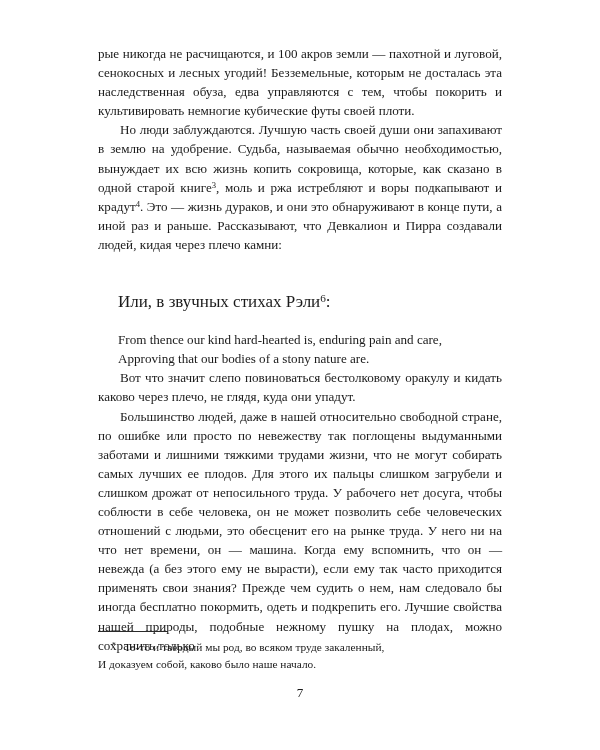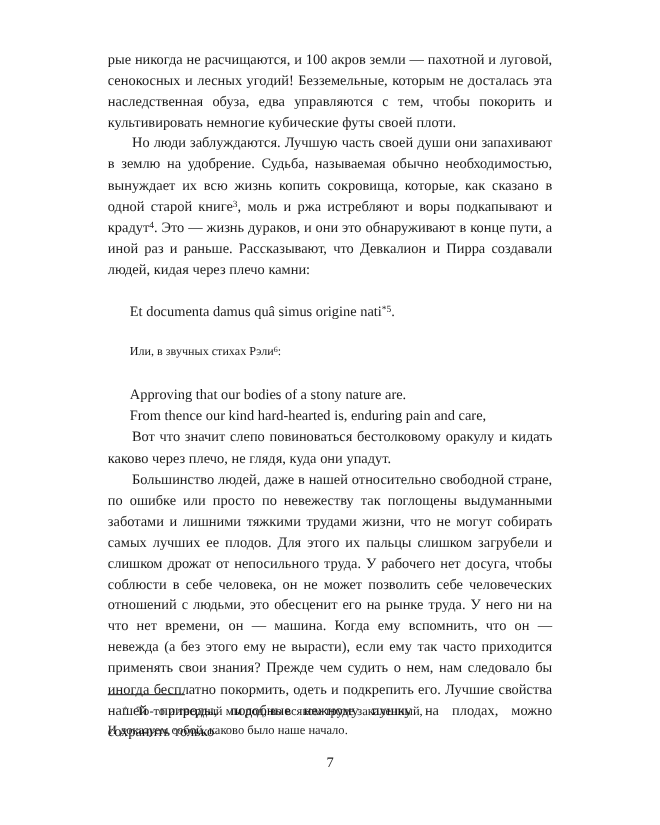--- a/index.html
+++ b/index.html
@@ -54,21 +54,21 @@
     padding-left: 20px;
   }
 
   .verse-line {
     display: block;
     white-space: nowrap;
   }
 
   .lead-in {
     margin: 0;
-    font-size: 11px;
+    font-size: 17px;
     line-height: 19.1px;
     text-align: left;
     padding-left: 20px;
   }
 
   .gap-full {
     height: 19px;
   }
 
   sup {
@@ -136,32 +136,31 @@
 
   <div class="text-block">
 
     <p class="body-par cont">рые никогда не расчищаются, и 100 акров земли — пахотной и луговой, сенокосных и лесных угодий! Безземельные, которым не досталась эта наследственная обуза, едва управляются с тем, чтобы покорить и культивировать немногие кубические футы своей плоти.</p>
 
     <p class="body-par"><span>Но люди заблуждаются. Лучшую часть своей души они запахивают в землю на удобрение. Судьба, называемая обычно необходимостью, вынуждает их всю жизнь копить сокровища, которые, как сказано в одной старой книге</span><sup>3</sup><span>, моль и ржа истребляют и воры подкапывают и крадут</span><sup>4</sup><span>. Это — жизнь дураков, и они это обнаруживают в конце пути, а иной раз и раньше. Рассказывают, что Девкалион и Пирра создавали людей, кидая через плечо камни:</span></p>
 
     <div class="gap-full"></div>
 
     <div class="verse">
-        <span class="verse-line"><span>Et documenta damus quâ simus origine nati</span><sup>*</sup><sup>5</sup><span>.</span></span>
       </div>
 
     <div class="gap-full"></div>
 
     <p class="lead-in"><span>Или, в звучных стихах Рэли</span><sup>6</sup><span>:</span></p>
 
     <div class="gap-full"></div>
 
     <div class="verse">
+        <span class="verse-line">From thence our kind hard-hearted is, enduring pain and care,</span>
         <span class="verse-line">Approving that our bodies of a stony nature are.</span>
-        <span class="verse-line">From thence our kind hard-hearted is, enduring pain and care,</span>
       </div>
 
     <p class="body-par">Вот что значит слепо повиноваться бестолковому оракулу и кидать каково через плечо, не глядя, куда они упадут.</p>
 
     <p class="body-par">Большинство людей, даже в нашей относительно свободной стране, по ошибке или просто по невежеству так поглощены выдуманными заботами и лишними тяжкими трудами жизни, что не могут собирать самых лучших ее плодов. Для этого их пальцы слишком загрубели и слишком дрожат от непосильного труда. У рабочего нет досуга, чтобы соблюсти в себе человека, он не может позволить себе человеческих отношений с людьми, это обесценит его на рынке труда. У него ни на что нет времени, он — машина. Когда ему вспомнить, что он — невежда (а без этого ему не вырасти), если ему так часто приходится применять свои знания? Прежде чем судить о нем, нам следовало бы иногда бесплатно покормить, одеть и подкрепить его. Лучшие свойства нашей природы, подобные нежному пушку на плодах, можно сохранить только</p>
 
   </div>
 
   <div class="footnote-area">
     <hr class="footnote-rule">

